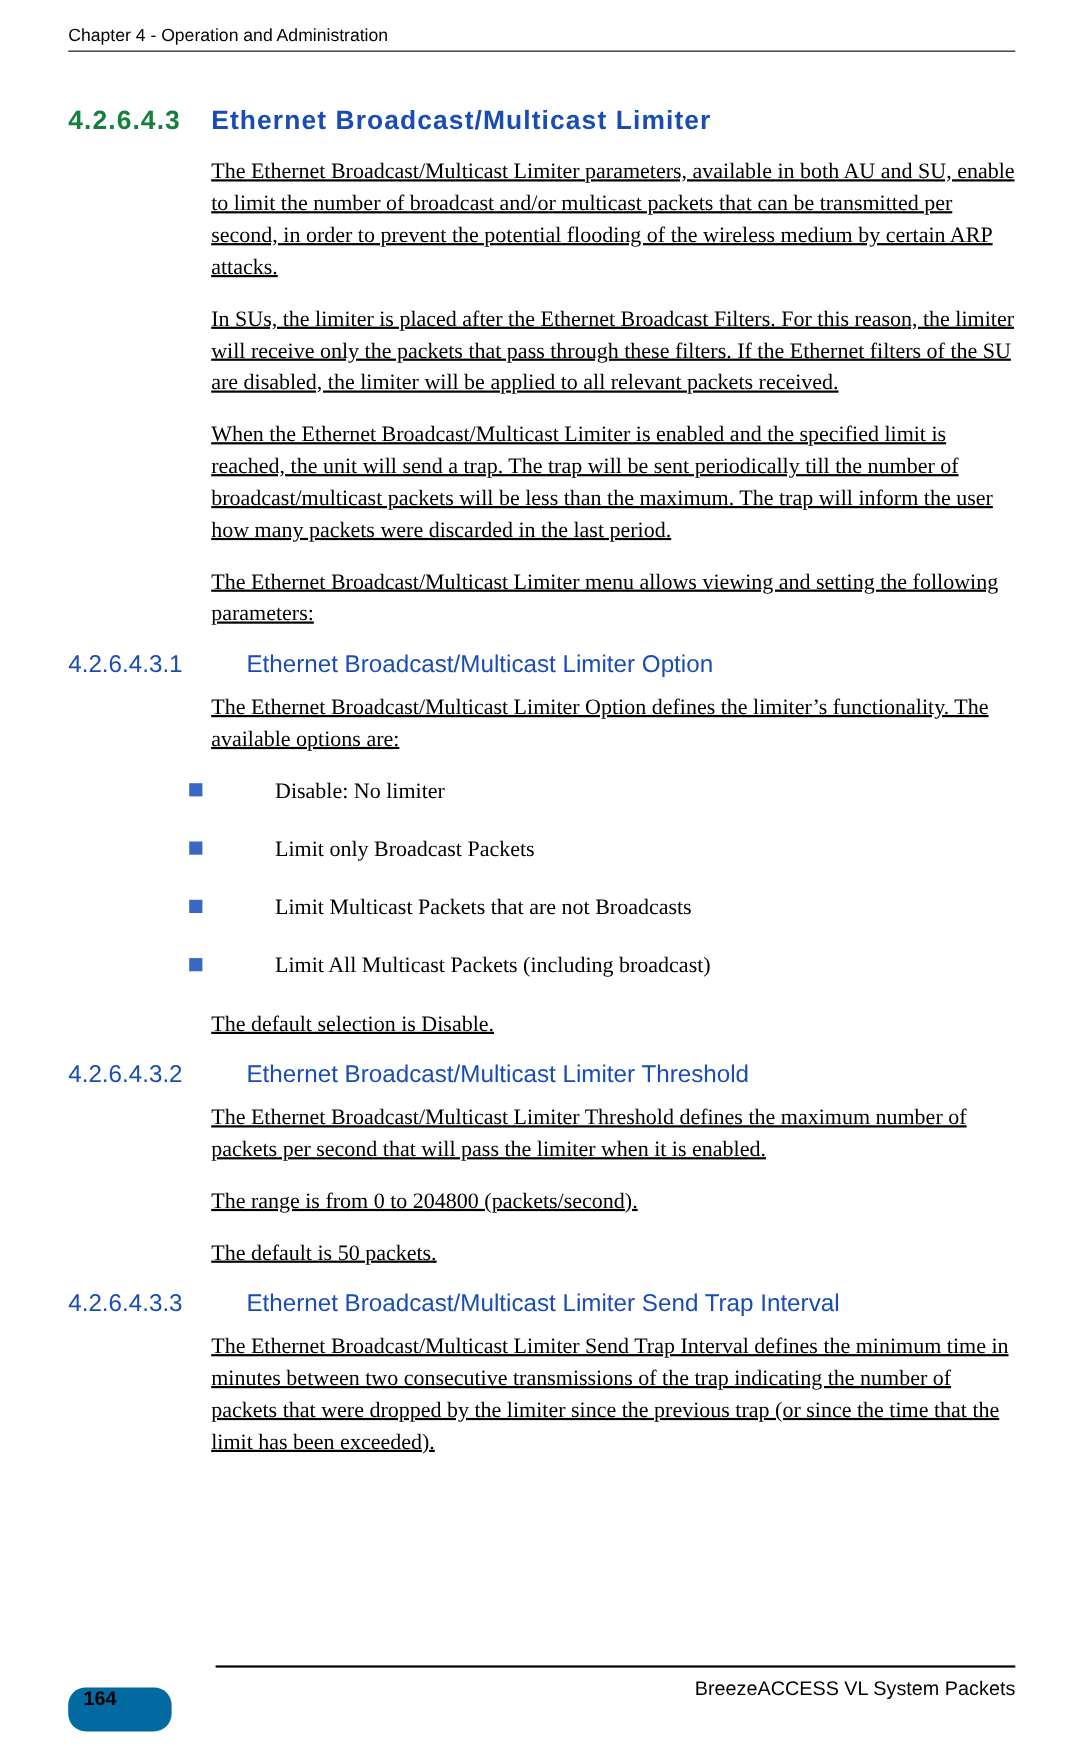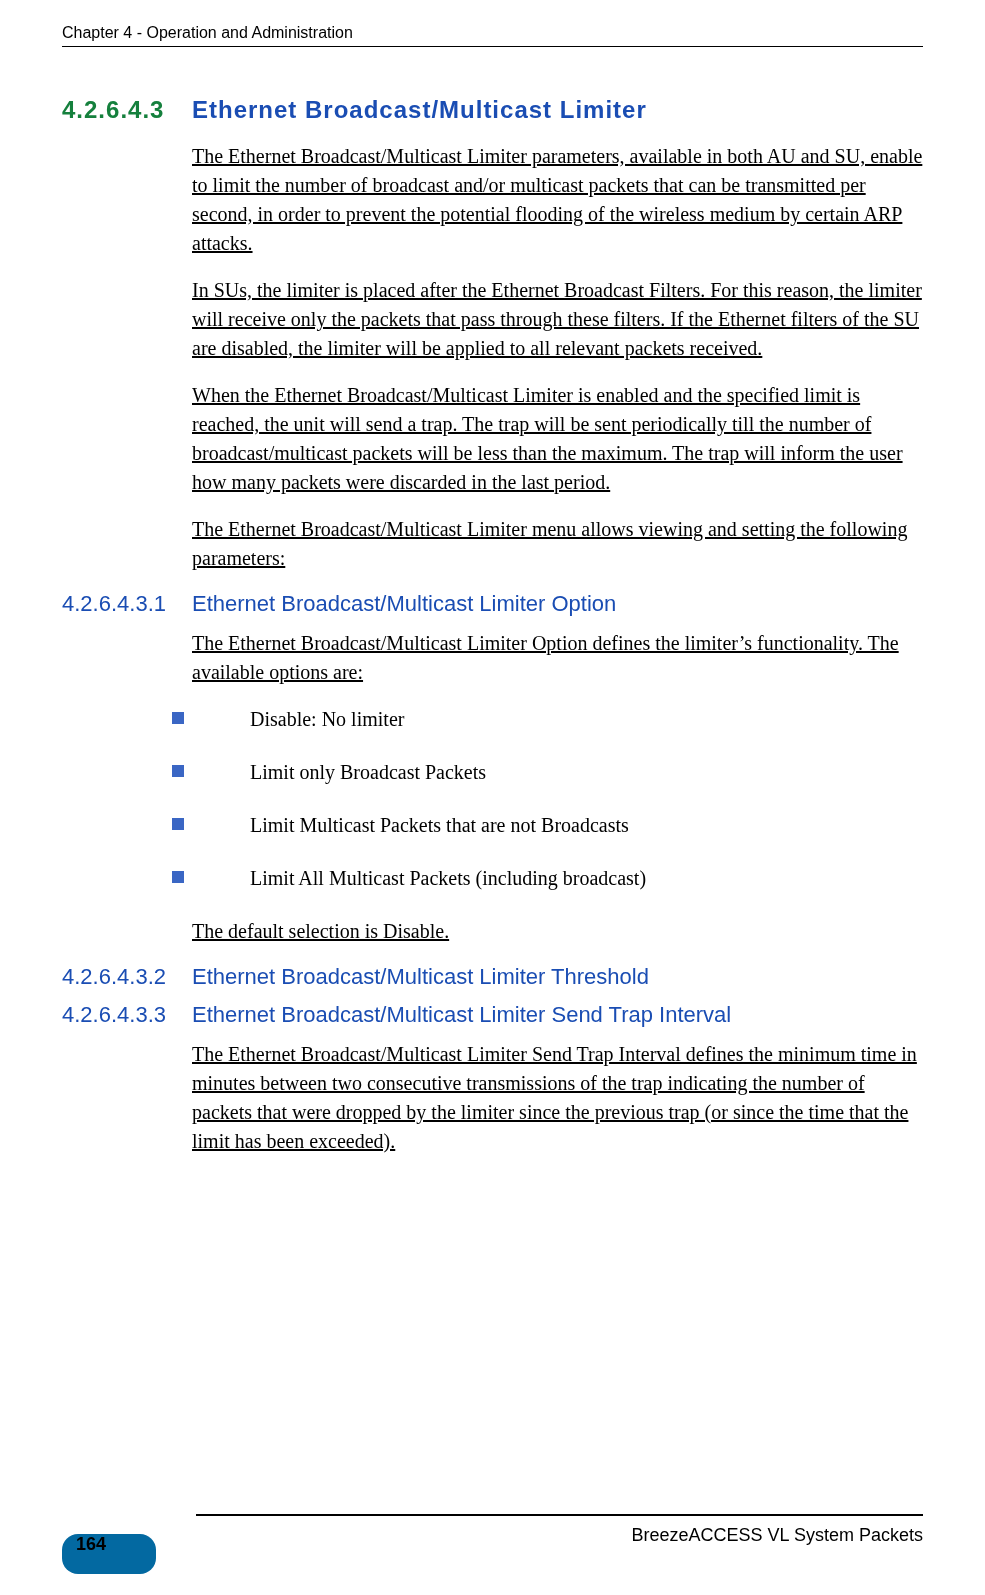--- a/index.html
+++ b/index.html
@@ -69,20 +69,21 @@
     font-family: Arial, Helvetica, sans-serif;
     font-size: 22px;
     font-weight: 400;
     color: #1a4db3;
   }
   .h4-title {
     font-family: Arial, Helvetica, sans-serif;
     font-size: 22px;
     font-weight: 400;
     color: #1a4db3;
+    margin-left: 32px;
   }
   .body-block {
     margin-left: 130px;
   }
   .para {
     font-family: "Bookman Old Style", Georgia, serif;
     font-size: 20px;
     line-height: 1.45;
     margin: 0 0 18px 0;
     color: #000000;
@@ -197,20 +198,25 @@
 
     <div class="body-block">
       <p class="para">The default selection is Disable.</p>
     </div>
 
     <div class="h4-row">
       <div class="h4-num">4.2.6.4.3.2</div>
       <div class="h4-title">Ethernet Broadcast/Multicast Limiter Threshold</div>
     </div>
 
+    <div class="body-block">
+      <p class="para">The Ethernet Broadcast/Multicast Limiter Threshold defines the maximum number of packets per second that will pass the limiter when it is enabled.</p>
+      <p class="para">The range is from 0 to 204800 (packets/second).</p>
+      <p class="para">The default is 50 packets.</p>
+    </div>
 
     <div class="h4-row">
       <div class="h4-num">4.2.6.4.3.3</div>
       <div class="h4-title">Ethernet Broadcast/Multicast Limiter Send Trap Interval</div>
     </div>
 
     <div class="body-block">
       <p class="para">The Ethernet Broadcast/Multicast Limiter Send Trap Interval defines the minimum time in minutes between two consecutive transmissions of the trap indicating the number of packets that were dropped by the limiter since the previous trap (or since the time that the limit has been exceeded).</p>
     </div>
 

